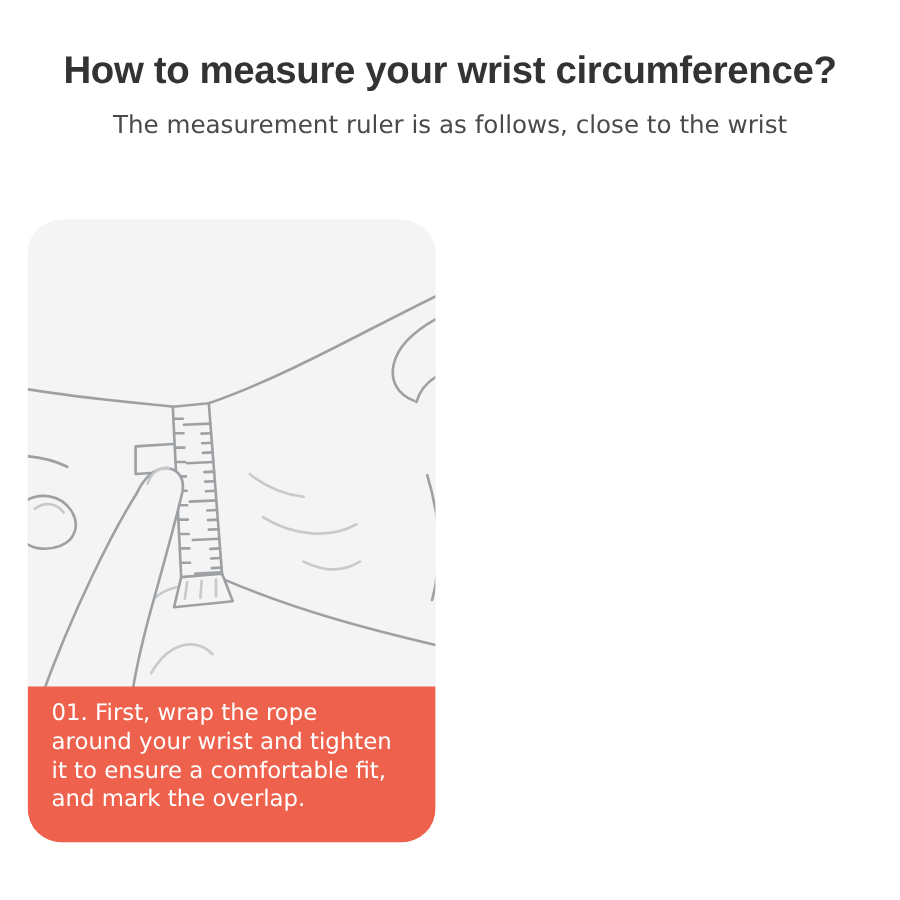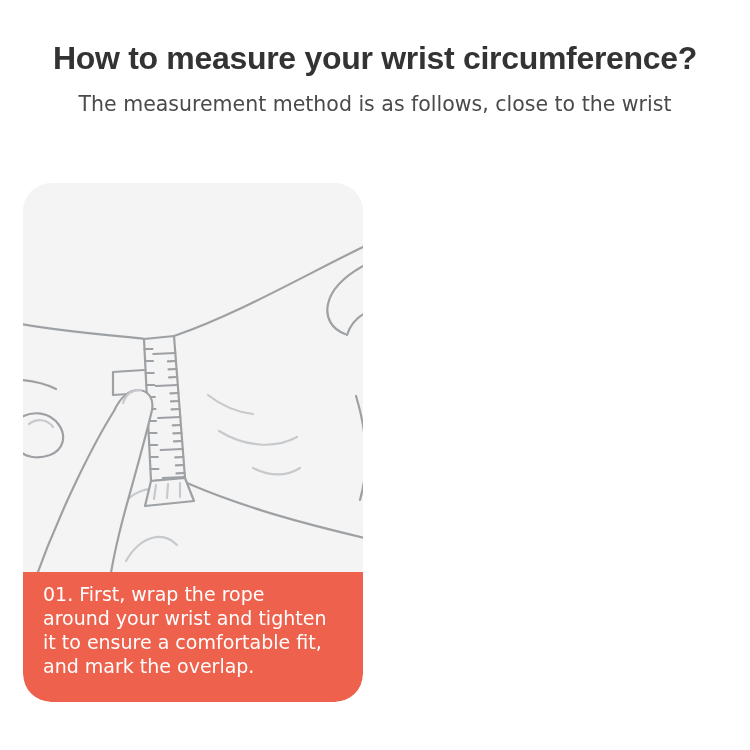--- a/index.html
+++ b/index.html
@@ -71,21 +71,21 @@
   .art .fillbg{fill:var(--card-bg,#f5f4f5);}
   .ruler{stroke:var(--ruler-dark,#3b3b3d);fill:none;stroke-linecap:round;stroke-linejoin:round;}
 </style>
 </head>
 <body>
 
 <div class="canvas">
 
   <div class="header">
     <h1 class="title">How to measure your wrist circumference?</h1>
-    <p class="subtitle">The measurement method is as follows, close to the wrist</p>
+    <p class="subtitle">The measurement ruler is as follows, close to the wrist</p>
   </div>
 
   <div class="cards">
 
     <div class="card card-left">
       <svg class="illu" width="340" height="519" viewBox="0 0 340 519" xmlns="http://www.w3.org/2000/svg">
         <g class="art">
 
           <path d="M -2 141 C 45 149, 96 153, 122 156"></path>
           <path d="M -2 197 C 10 198, 23 201, 33 206"></path>

